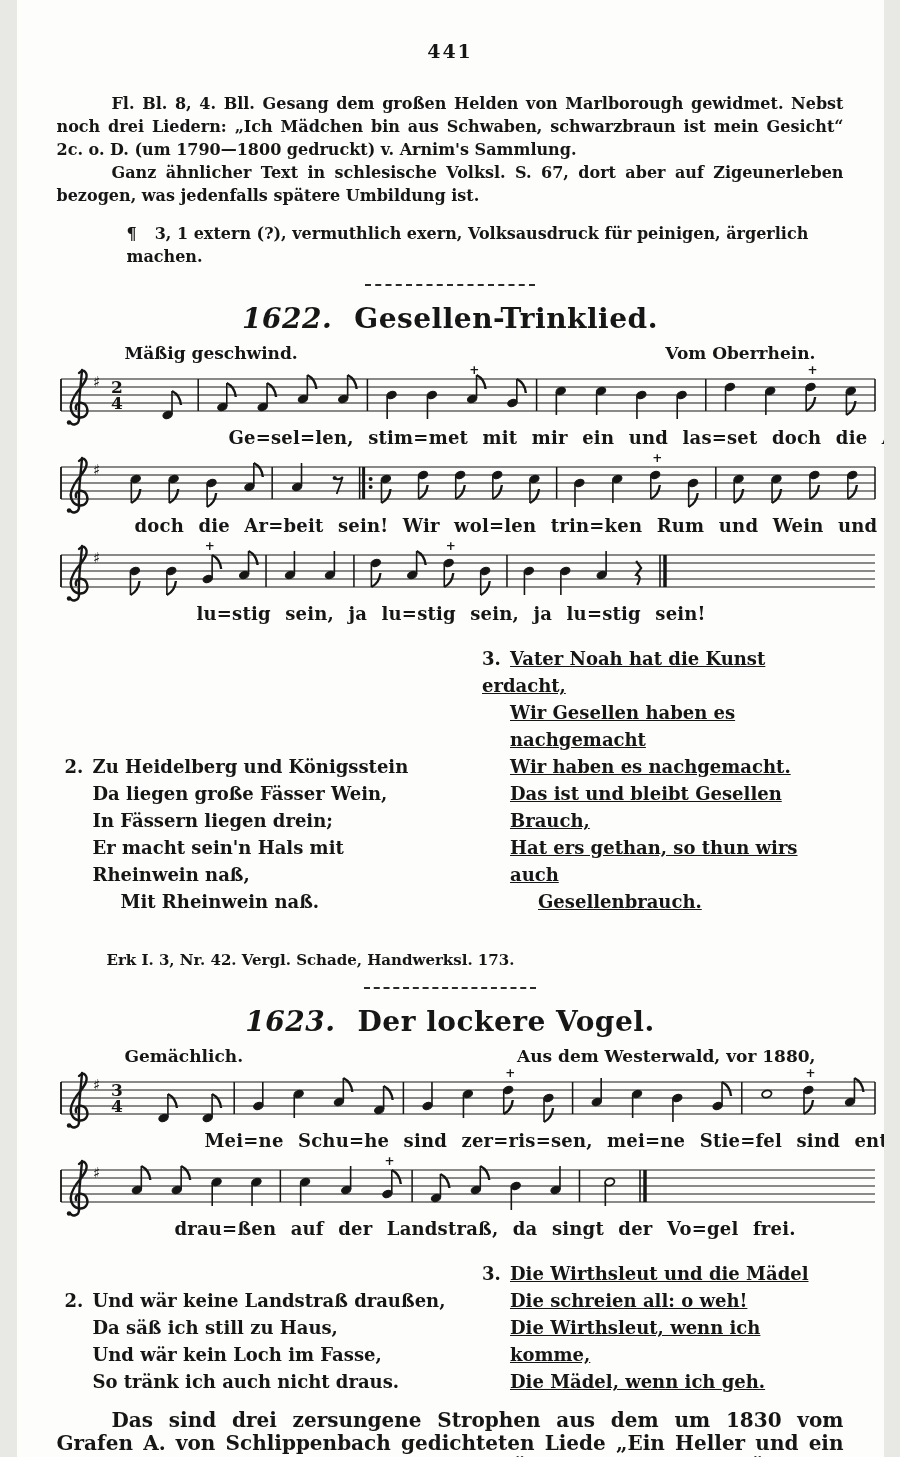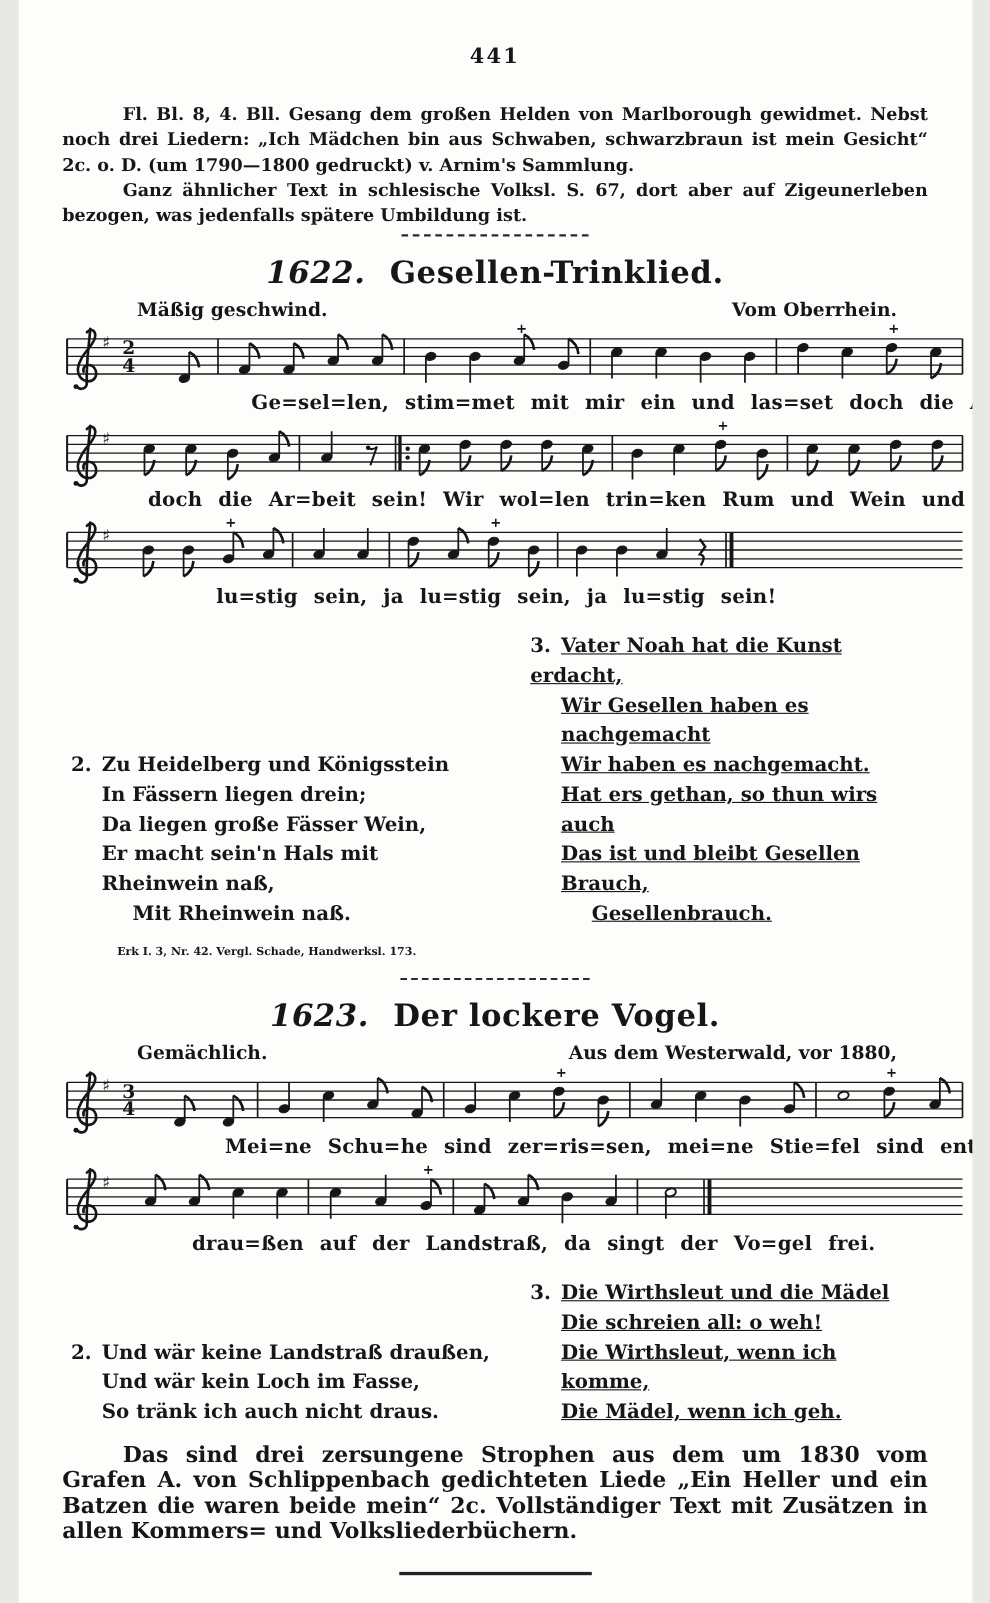--- a/index.html
+++ b/index.html
@@ -27,34 +27,35 @@
   .pad-d{padding-left:148px;}
   .pad-e{padding-left:118px;}
   .verses{display:flex;margin-top:16px;font-size:18px;line-height:27px;align-items:flex-end;}
   .vcol{width:50%;box-sizing:border-box;}
   .vcol.left{padding-left:8px;}
   .vcol.right{padding-left:32px;text-decoration:underline;}
   .vline{padding-left:28px;}
   .vline.first{padding-left:0;}
   .vnum{display:inline-block;width:28px;}
   .vline.refrain{padding-left:56px;}
-  .footnote{font-size:10px;padding-left:50px;margin-top:16px;}
+  .footnote{font-size:15px;padding-left:50px;margin-top:36px;}
   .outro{font-size:20px;line-height:23px;text-align:justify;text-indent:55px;margin-top:14px;}
   .bottom-rule{border:0;border-top:3px solid #222;width:175px;margin:26px auto 0 auto;}
 </style>
 </head>
 <body>
 
 <div class="page">
 
   <div class="pagenum">441</div>
 
   <div class="intro">
     <p class="indent">Fl. Bl. 8, 4. Bll.  Gesang dem großen Helden von Marlborough gewidmet.  Nebst noch drei Liedern: „Ich Mädchen bin aus Schwaben, schwarzbraun ist mein Gesicht“ 2c. o. D. (um 1790—1800 gedruckt) v. Arnim's Sammlung.</p>
     <p class="indent">Ganz ähnlicher Text in schlesische Volksl. S. 67, dort aber auf Zigeunerleben bezogen, was jedenfalls spätere Umbildung ist.</p>
+    <p class="note"><span class="pilcrow">¶</span><span>3, 1 extern (?), vermuthlich exern, Volksausdruck für peinigen, ärgerlich machen.</span></p>
   </div>
 
   <hr class="divider">
 
   <div>
     <div class="song-title">
       <span class="num">1622.</span><span>Gesellen-Trinklied.</span>
     </div>
     <div class="tempo-row">
       <span>Mäßig geschwind.</span>
@@ -268,31 +269,31 @@
           <path d="M579.1386054421769,20 l5,7 l-5,7 c6,1 3,6 1,10" stroke="#161616" stroke-width="2.2" fill="none"></path>
           <line x1="603" y1="14" x2="603" y2="46" stroke="#161616" stroke-width="1.5"></line>
           <line x1="608" y1="14" x2="608" y2="46" stroke="#161616" stroke-width="3.5"></line>
         </svg>
       <div class="lyrics pad-c">lu=stig sein, ja  lu=stig sein,    ja  lu=stig sein!</div>
     </div>
 
     <div class="verses">
       <div class="vcol left">
         <div class="vline first"><span class="vnum">2.</span><span>Zu Heidelberg und Königsstein</span></div>
+        <div class="vline">Da liegen große Fässer Wein,</div>
         <div class="vline">In Fässern liegen drein;</div>
-        <div class="vline">Da liegen große Fässer Wein,</div>
         <div class="vline">Er macht sein'n Hals mit Rheinwein naß,</div>
         <div class="vline refrain">Mit Rheinwein naß.</div>
       </div>
       <div class="vcol right">
         <div class="vline first"><span class="vnum">3.</span><span>Vater Noah hat die Kunst erdacht,</span></div>
         <div class="vline">Wir Gesellen haben es nachgemacht</div>
         <div class="vline">Wir haben es nachgemacht.</div>
+        <div class="vline">Das ist und bleibt Gesellen Brauch,</div>
         <div class="vline">Hat ers gethan, so thun wirs auch</div>
-        <div class="vline">Das ist und bleibt Gesellen Brauch,</div>
         <div class="vline refrain">Gesellenbrauch.</div>
       </div>
     </div>
 
     <div class="footnote">Erk I. 3, Nr. 42.   Vergl. Schade, Handwerksl. 173.</div>
   </div>
 
   <hr class="divider2">
 
   <div>
@@ -423,20 +424,21 @@
           <line x1="548.3331081081081" y1="27" x2="548.3331081081081" y2="50" stroke="#161616" stroke-width="1.6"></line>
           <line x1="583" y1="14" x2="583" y2="46" stroke="#161616" stroke-width="1.5"></line>
           <line x1="588" y1="14" x2="588" y2="46" stroke="#161616" stroke-width="3.5"></line>
         </svg>
       <div class="lyrics pad-e">drau=ßen auf der Landstraß, da  singt der Vo=gel  frei.</div>
     </div>
 
     <div class="verses">
       <div class="vcol left">
         <div class="vline first"><span class="vnum">2.</span><span>Und wär keine Landstraß draußen,</span></div>
+        <div class="vline">Da säß ich still zu Haus,</div>
         <div class="vline">Und wär kein Loch im Fasse,</div>
         <div class="vline">So tränk ich auch nicht draus.</div>
       </div>
       <div class="vcol right">
         <div class="vline first"><span class="vnum">3.</span><span>Die Wirthsleut und die Mädel</span></div>
         <div class="vline">Die schreien all: o weh!</div>
         <div class="vline">Die Wirthsleut, wenn ich komme,</div>
         <div class="vline">Die Mädel, wenn ich geh.</div>
       </div>
     </div>

